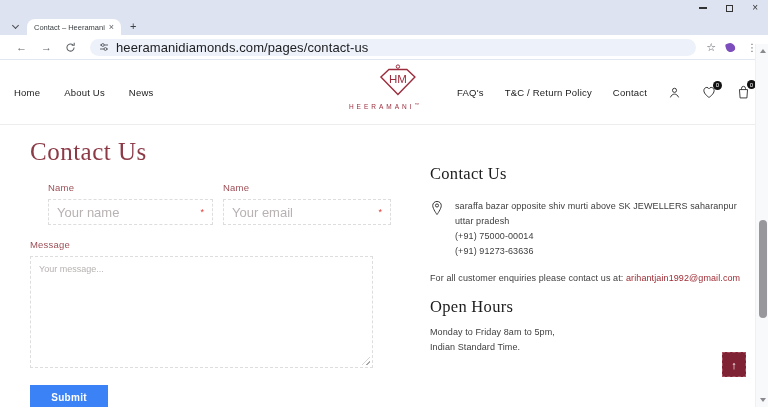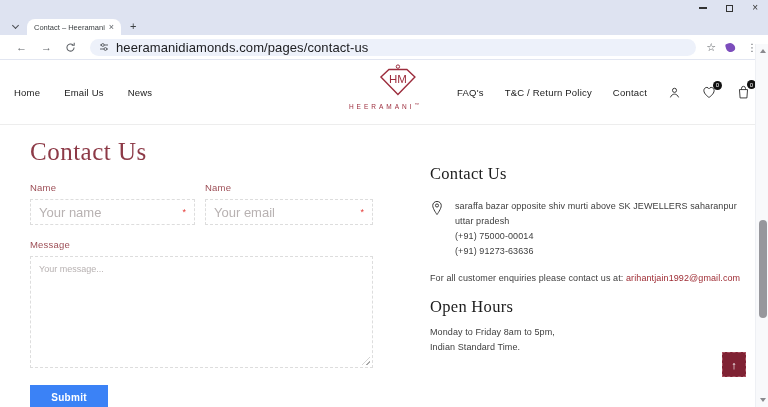--- a/index.html
+++ b/index.html
@@ -38,21 +38,21 @@
   .brand-tm { font-size:4.5px; vertical-align:super; letter-spacing:0; }
   .nav-right { margin-left:auto; display:flex; gap:21px; align-items:center; padding-right:4px; }
   .icon-btn { position:relative; display:flex; }
   .badge { position:absolute; top:-5px; right:-6px; width:9px; height:9px; background:#111; color:#fff; font-size:6px;
            border-radius:50%; display:flex; align-items:center; justify-content:center; }
 
   
   .main { display:flex; padding:13px 0 0 30px; }
   .col-left { width:343px; }
   .page-title { font-family:"Liberation Serif", serif; font-weight:400; font-size:25px; line-height:28px; color:#8d3a47; letter-spacing:.5px; }
-  .form-row { display:flex; gap:10px; margin-top:16px; }
+  .form-row { display:flex; gap:10px; margin-top:16px;margin-left:18px; }
   .field-name { width:165px; } .field-email { width:168px; }
   .f-label { font-size:9.5px; color:#9d4e56; display:block; margin-bottom:6px; letter-spacing:.2px; }
   .input-wrap { height:26px; border:1px dashed #ddd; display:flex; align-items:center; padding:0 8px; background:#fff; }
   .input-wrap input { border:0; outline:0; flex:1; font-size:13px; color:#333; font-family:Liberation Sans, sans-serif; background:transparent; min-width:0; }
   .input-wrap input::placeholder, .ta-wrap textarea::placeholder { color:#b8b2b2; opacity:1; }
   .req { color:#e53935; font-size:9px; }
   .msg-label { margin-top:14px; }
   .ta-wrap { width:343px; height:112px; border:1px dashed #ddd; position:relative; background:#fff; }
   .ta-wrap textarea { width:100%; height:100%; border:0; outline:0; resize:none; padding:7px 8px; font-size:9px; color:#333; font-family:"Liberation Sans",sans-serif; background:transparent; }
   .resize-corner { position:absolute; right:2px; bottom:2px; width:8px; height:8px;
@@ -124,21 +124,21 @@
       <span class="url">heeramanidiamonds.com/pages/contact-us</span>
     </div>
     <span class="star">☆</span>
     <span class="ext"></span>
     <span class="menu">⋮</span>
   </div>
 
   <div class="site-header">
     <div class="nav-left">
       <span class="nav-link">Home</span>
-      <span class="nav-link">Email Us</span>
+      <span class="nav-link">About Us</span>
       <span class="nav-link">News</span>
     </div>
 
     <div class="logo">
       <svg width="42" height="33" viewBox="0 0 42 33">
         <circle cx="21" cy="2.6" r="1.7" fill="none" stroke="#9c2c3c" stroke-width="1"></circle>
         <polygon points="12,5.5 30,5.5 38,13 21,30.5 4,13" fill="none" stroke="#9c2c3c" stroke-width="1.4"></polygon>
         <text x="21" y="18.5" text-anchor="middle" font-family="Liberation Sans, sans-serif" font-size="11.5" fill="#9c2c3c">HM</text>
       </svg>
       <div class="brand-row"><span>HEERAMANI</span><span class="brand-tm">™</span></div>

